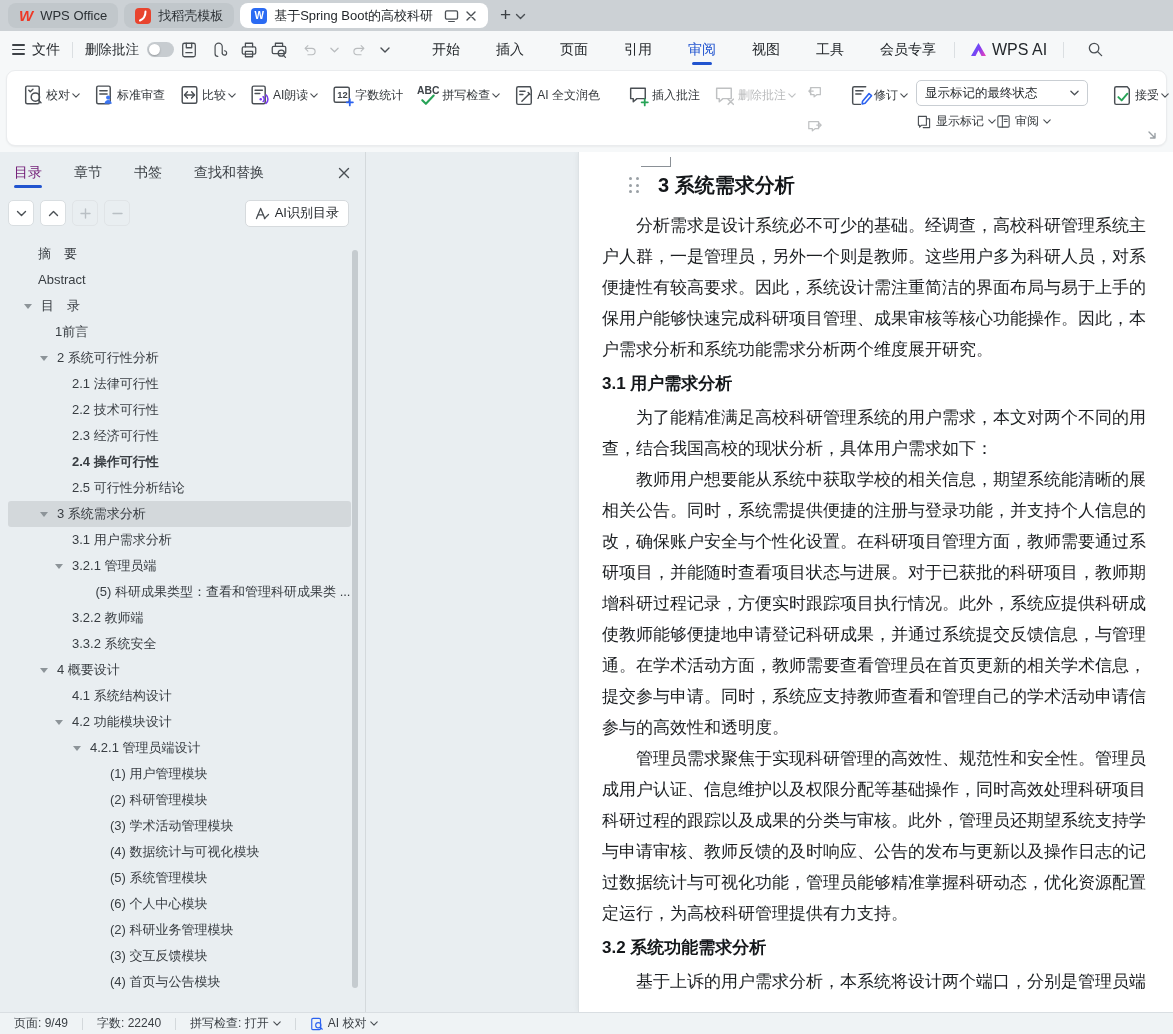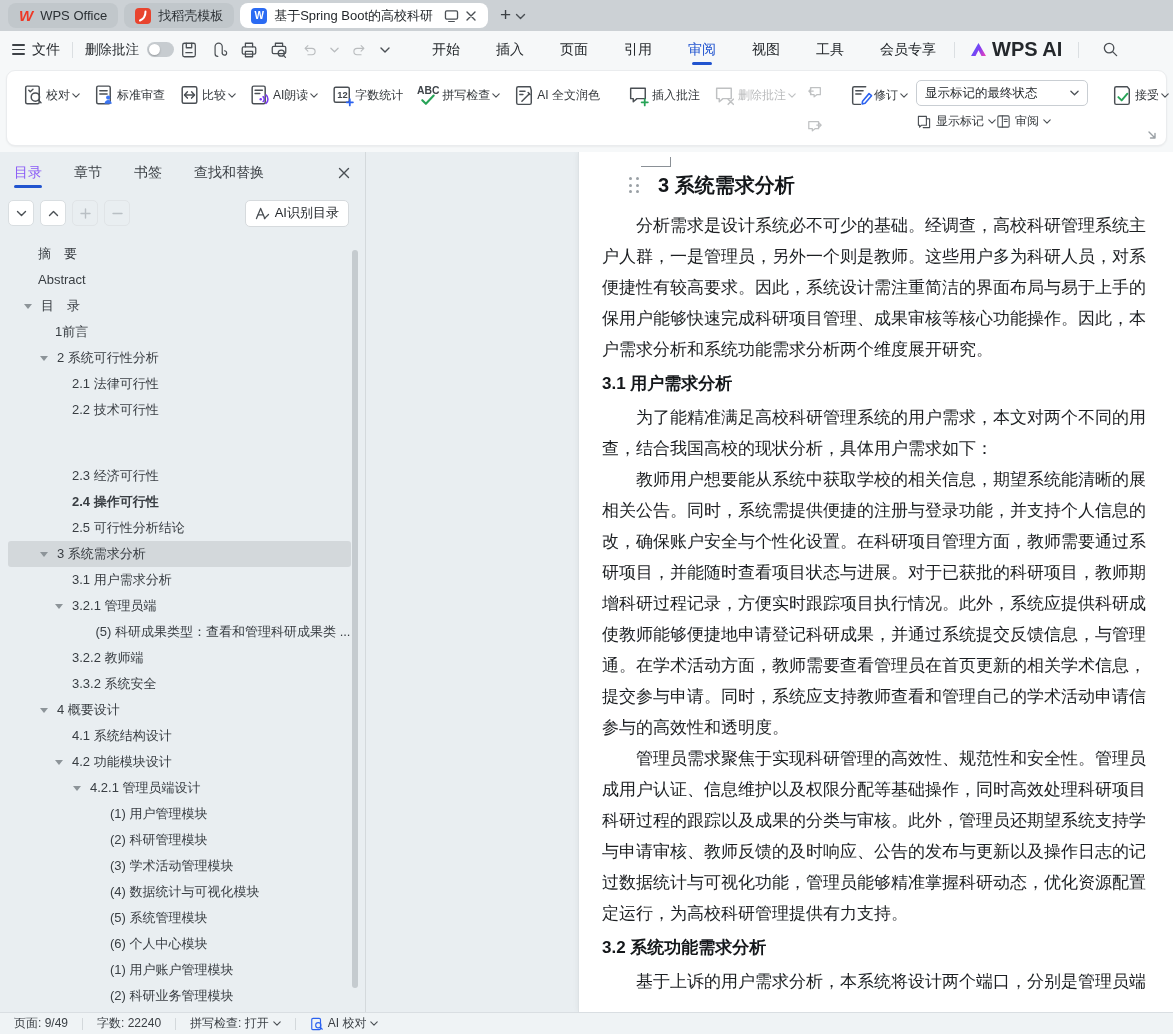--- a/index.html
+++ b/index.html
@@ -28,21 +28,21 @@
   .vdiv { width:1px; height:16px; background:#dbdfe2; margin:0 12px; }
   .toggle { width:27px; height:15px; border-radius:8px; background:#c7ccd0; margin-left:8px; position:relative; }
   .toggle .knob { position:absolute; left:2px; top:2px; width:11px; height:11px; border-radius:50%; background:#fff; box-shadow:0 1px 2px rgba(0,0,0,.25); }
   .qbtn { width:24px; height:24px; display:flex; align-items:center; justify-content:center; margin:0 3px; border-radius:4px; }
   .dis { opacity:.35; }
   #ribbontabs { display:flex; gap:32px; margin-left:34px; font-size:14px; }
   #ribbontabs .rtab { position:relative; padding:8px 2px; color:#24282c; white-space:nowrap; }
   #ribbontabs .rtab.active { color:#2154cf; }
   #ribbontabs .rtab.active::after { content:""; position:absolute; left:6px; right:6px; bottom:2px; height:3px; border-radius:2px; background:#2154cf; }
   .ai-tri { width:15px; height:13px; clip-path:polygon(50% 0,100% 100%,70% 100%,50% 55%,30% 100%,0 100%); background:linear-gradient(120deg,#2e6bff,#8a3df0 55%,#f044b5); margin-right:6px; }
-  .wpsai { display:flex; align-items:center; font-size:20px; color:#24282c;font-weight:bold; }
+  .wpsai { display:flex; align-items:center; font-size:16px; color:#24282c; }
 
   
   #ribbon { position:absolute; top:68px; left:0; right:0; height:84px; background:#f6f8f9; }
   #ribbonpanel { position:absolute; left:6px; right:6px; top:2px; bottom:6px; background:#fff; border:1px solid #eaecee; border-radius:9px; box-shadow:0 1px 2px rgba(0,0,0,.05); display:flex; align-items:stretch; padding:5px 8px; }
   .rgroup { display:flex; align-items:flex-start; }
   .rdiv { width:1px; background:#e8ebed; margin:8px 7px; align-self:stretch; }
   .rbtn { display:flex; flex-direction:row; align-items:center; padding:3px 6px; border-radius:6px; }
   .rbtn .ricon { height:32px; display:flex; align-items:center; }
   .rbtn .rlab { font-size:12px; color:#33373b; display:flex; align-items:center; gap:2px; white-space:nowrap; }
   .navcol { display:flex; flex-direction:column; justify-content:space-between; height:60px; padding:2px 0; margin:3px 2px; }
@@ -52,21 +52,21 @@
   .subrow { display:flex; gap:0; }
   .subbtn { display:flex; align-items:center; gap:4px; font-size:12px; color:#33373b; white-space:nowrap; }
   .transcol { display:flex; flex-direction:column; margin:4px 2px; gap:6px; }
   .expand { position:absolute; right:9px; bottom:5px; }
   .cjk-ic { font-size:11px; color:#3f444a; line-height:1; }
 
   
   #sidebar { position:absolute; top:152px; left:0; width:366px; bottom:22px; background:#e9eef1; border-right:1px solid #d4d9dc; overflow:hidden; }
   #sidetabs { display:flex; align-items:center; height:42px; padding:0 14px; font-size:14px; color:#3c4146; }
   #sidetabs .stab { margin-right:32px; position:relative; padding:11px 0; white-space:nowrap; }
-  #sidetabs .stab.active { color:#8b5cf6; }
+  #sidetabs .stab.active { color:#701a75; }
   #sidetabs .stab.active::after { content:""; position:absolute; left:0; width:28px; bottom:5px; height:3px; border-radius:2px; background:#2154cf; }
   #sideclose { margin-left:auto; }
   #sidetools { display:flex; align-items:center; height:38px; padding:0 8px 0 8px; }
   .sqbtn { width:26px; height:26px; border:1px solid #d9dee1; background:#fff; border-radius:5px; display:flex; align-items:center; justify-content:center; margin-right:6px; }
   .sqbtn.off { background:transparent; border-color:#e0e4e7; }
   .aibtn { margin-left:auto; margin-right:8px; height:27px; border:1px solid #d6dadd; background:#fff; border-radius:5px; display:flex; align-items:center; gap:5px; padding:0 9px; font-size:13px; color:#24282c; white-space:nowrap; }
   #outline { list-style:none; margin-top:9px; }
   #outline li { height:26px; line-height:26px; font-size:13px; color:#383d42; display:flex; align-items:center; margin:0 14px 0 8px; border-radius:3px; white-space:nowrap; overflow:hidden; }
   #outline li.sel { background:#d3d8db; }
   .tri { width:17px; flex:0 0 17px; display:flex; align-items:center; }
@@ -591,21 +591,21 @@
           <i></i>
         </span>
         <span class="otext">2 系统可行性分析</span>
       </li>
       <li style="padding-left: 64px;">
         <span class="otext">2.1 法律可行性</span>
       </li>
       <li style="padding-left: 64px;">
         <span class="otext">2.2 技术可行性</span>
       </li>
-      <li style="padding-left: 64px; margin-top: 40px;">
+      <li style="padding-left: 64px;">
         <span class="otext">2.3 经济可行性</span>
       </li>
       <li style="padding-left: 64px; font-weight: bold;">
         <span class="otext">2.4 操作可行性</span>
       </li>
       <li style="padding-left: 64px;">
         <span class="otext">2.5 可行性分析结论</span>
       </li>
       <li class="sel" style="padding-left: 32px;">
         <span class="tri">
@@ -662,23 +662,20 @@
         <span class="otext">(3) 学术活动管理模块</span>
       </li>
       <li style="padding-left: 102px;">
         <span class="otext">(4) 数据统计与可视化模块</span>
       </li>
       <li style="padding-left: 102px;">
         <span class="otext">(5) 系统管理模块</span>
       </li>
       <li style="padding-left: 102px;">
         <span class="otext">(6) 个人中心模块</span>
-      </li>
-      <li style="padding-left: 102px;">
-        <span class="otext">(1) 用户账户管理模块</span>
       </li>
       <li style="padding-left: 102px;">
         <span class="otext">(2) 科研业务管理模块</span>
       </li>
       <li style="padding-left: 102px;">
         <span class="otext">(3) 交互反馈模块</span>
       </li>
       <li style="padding-left: 102px;">
         <span class="otext">(4) 首页与公告模块</span>
       </li>

